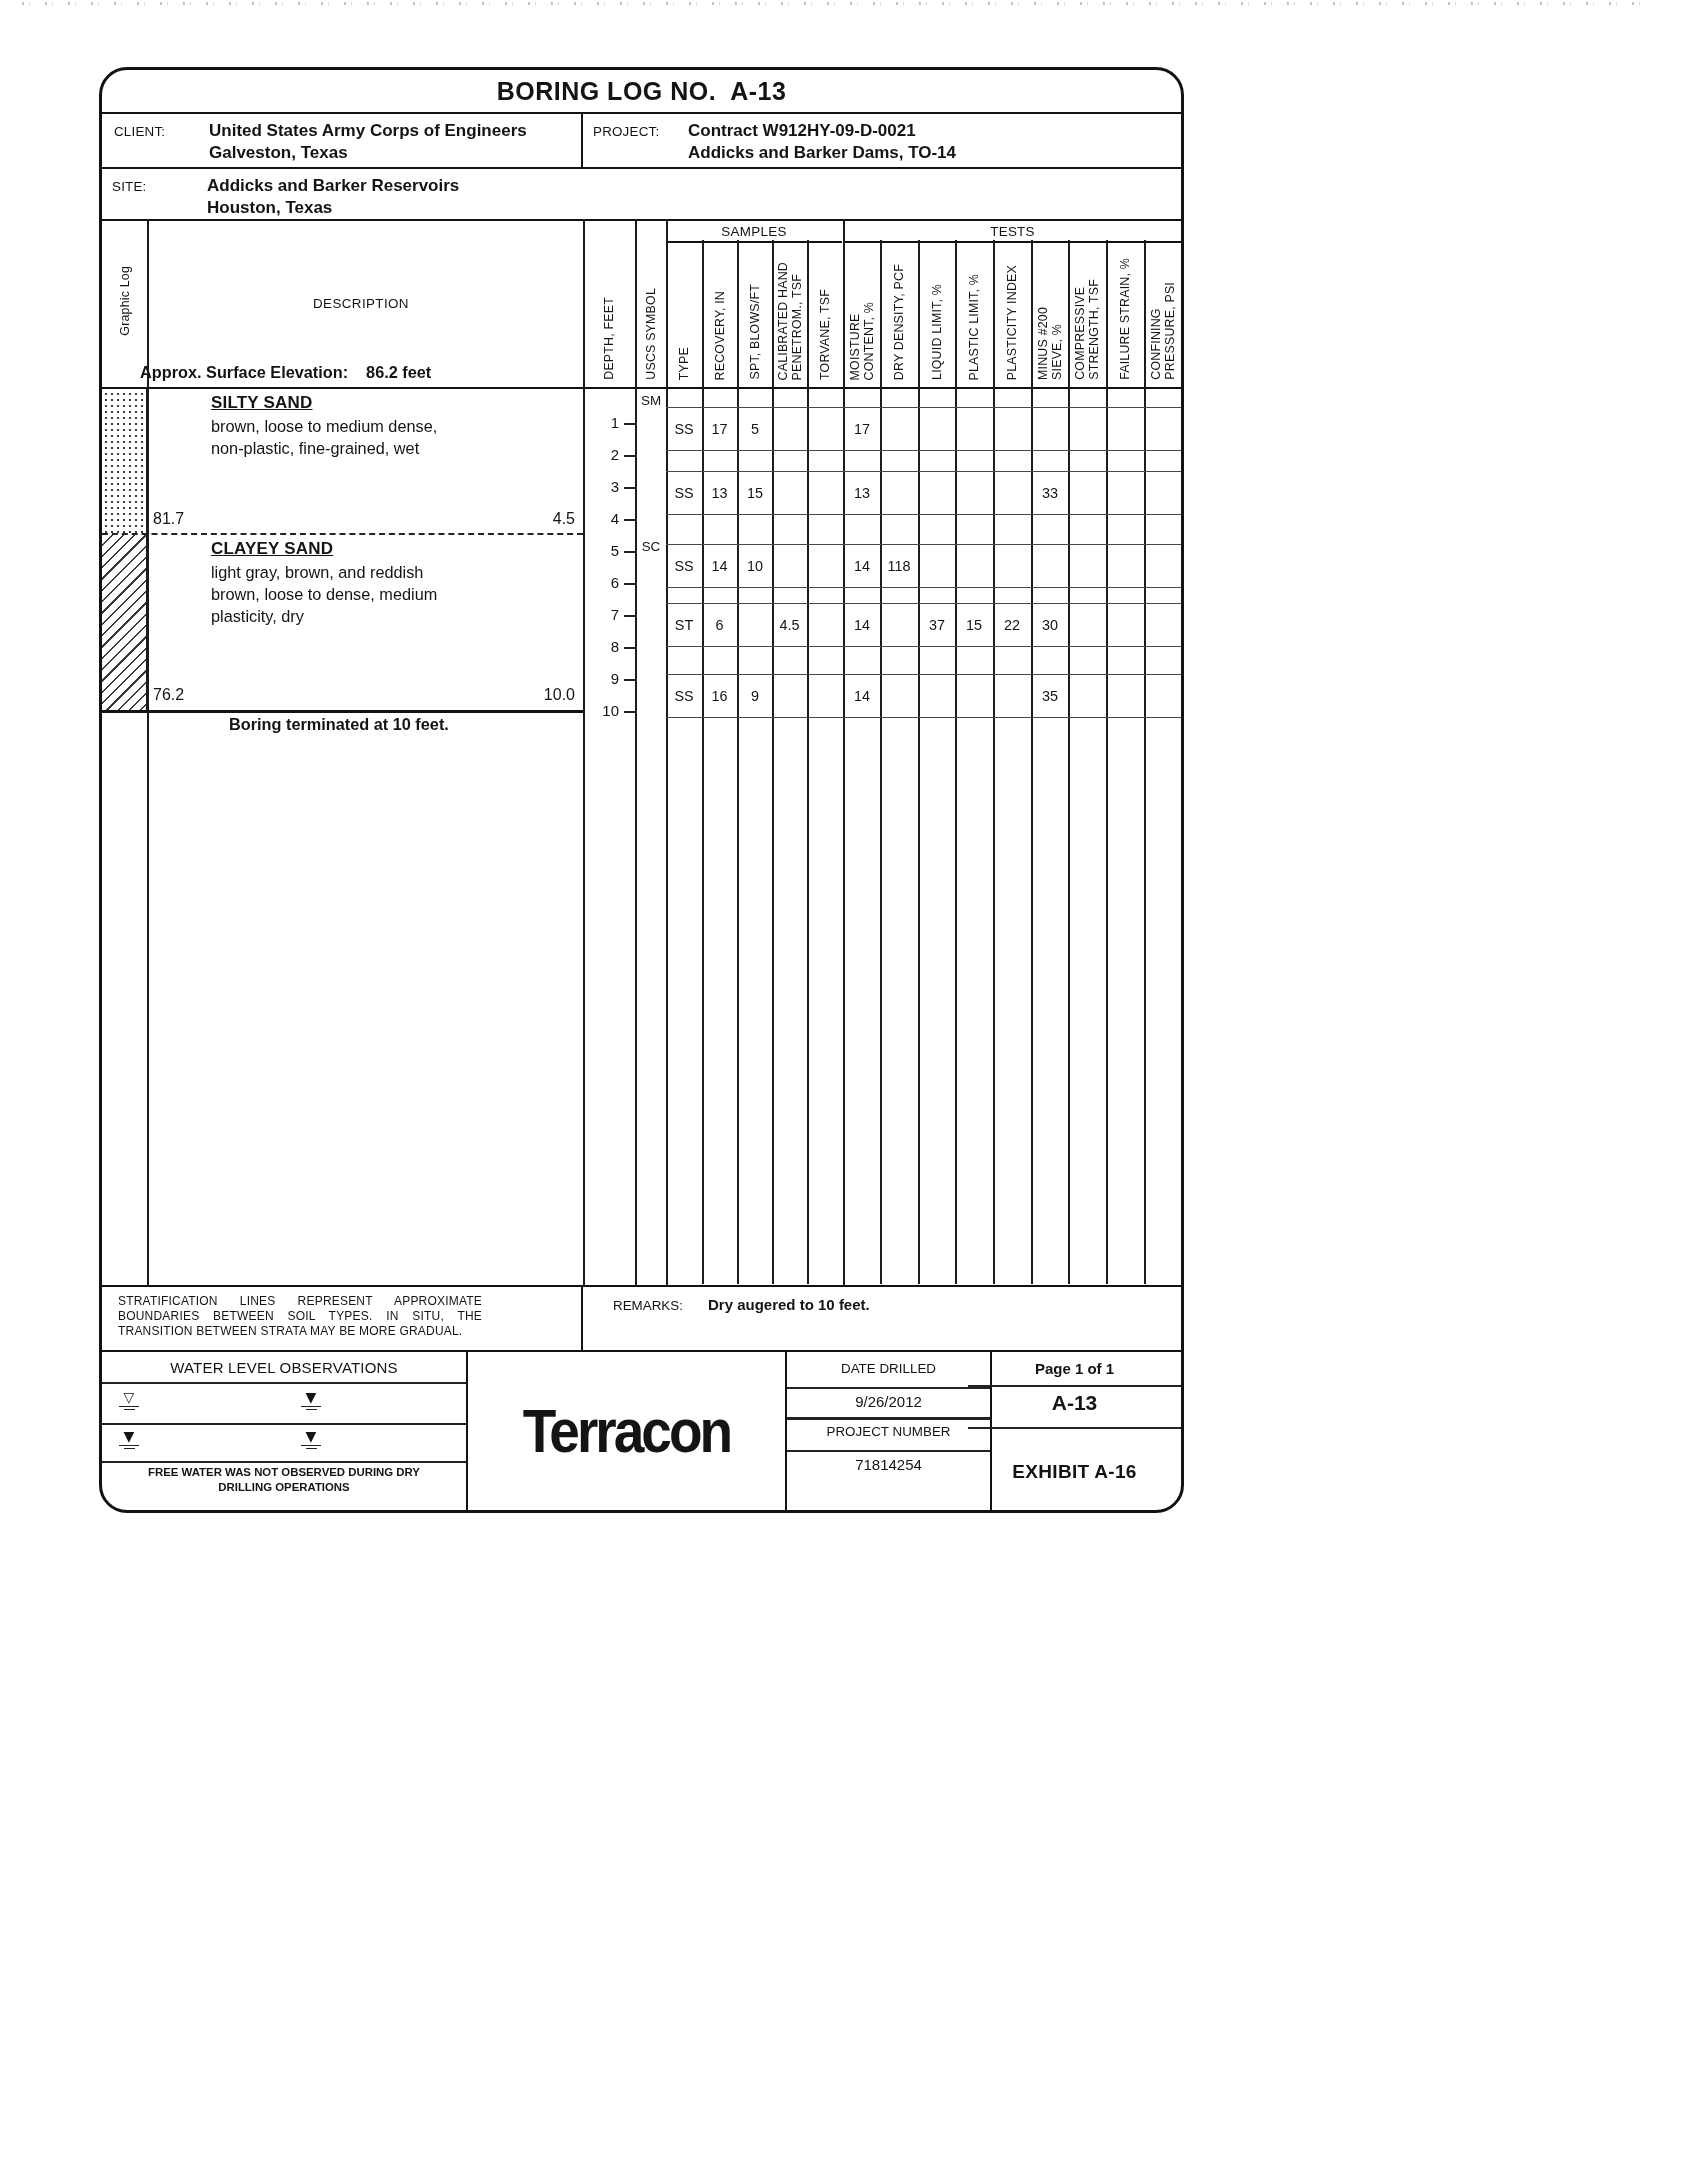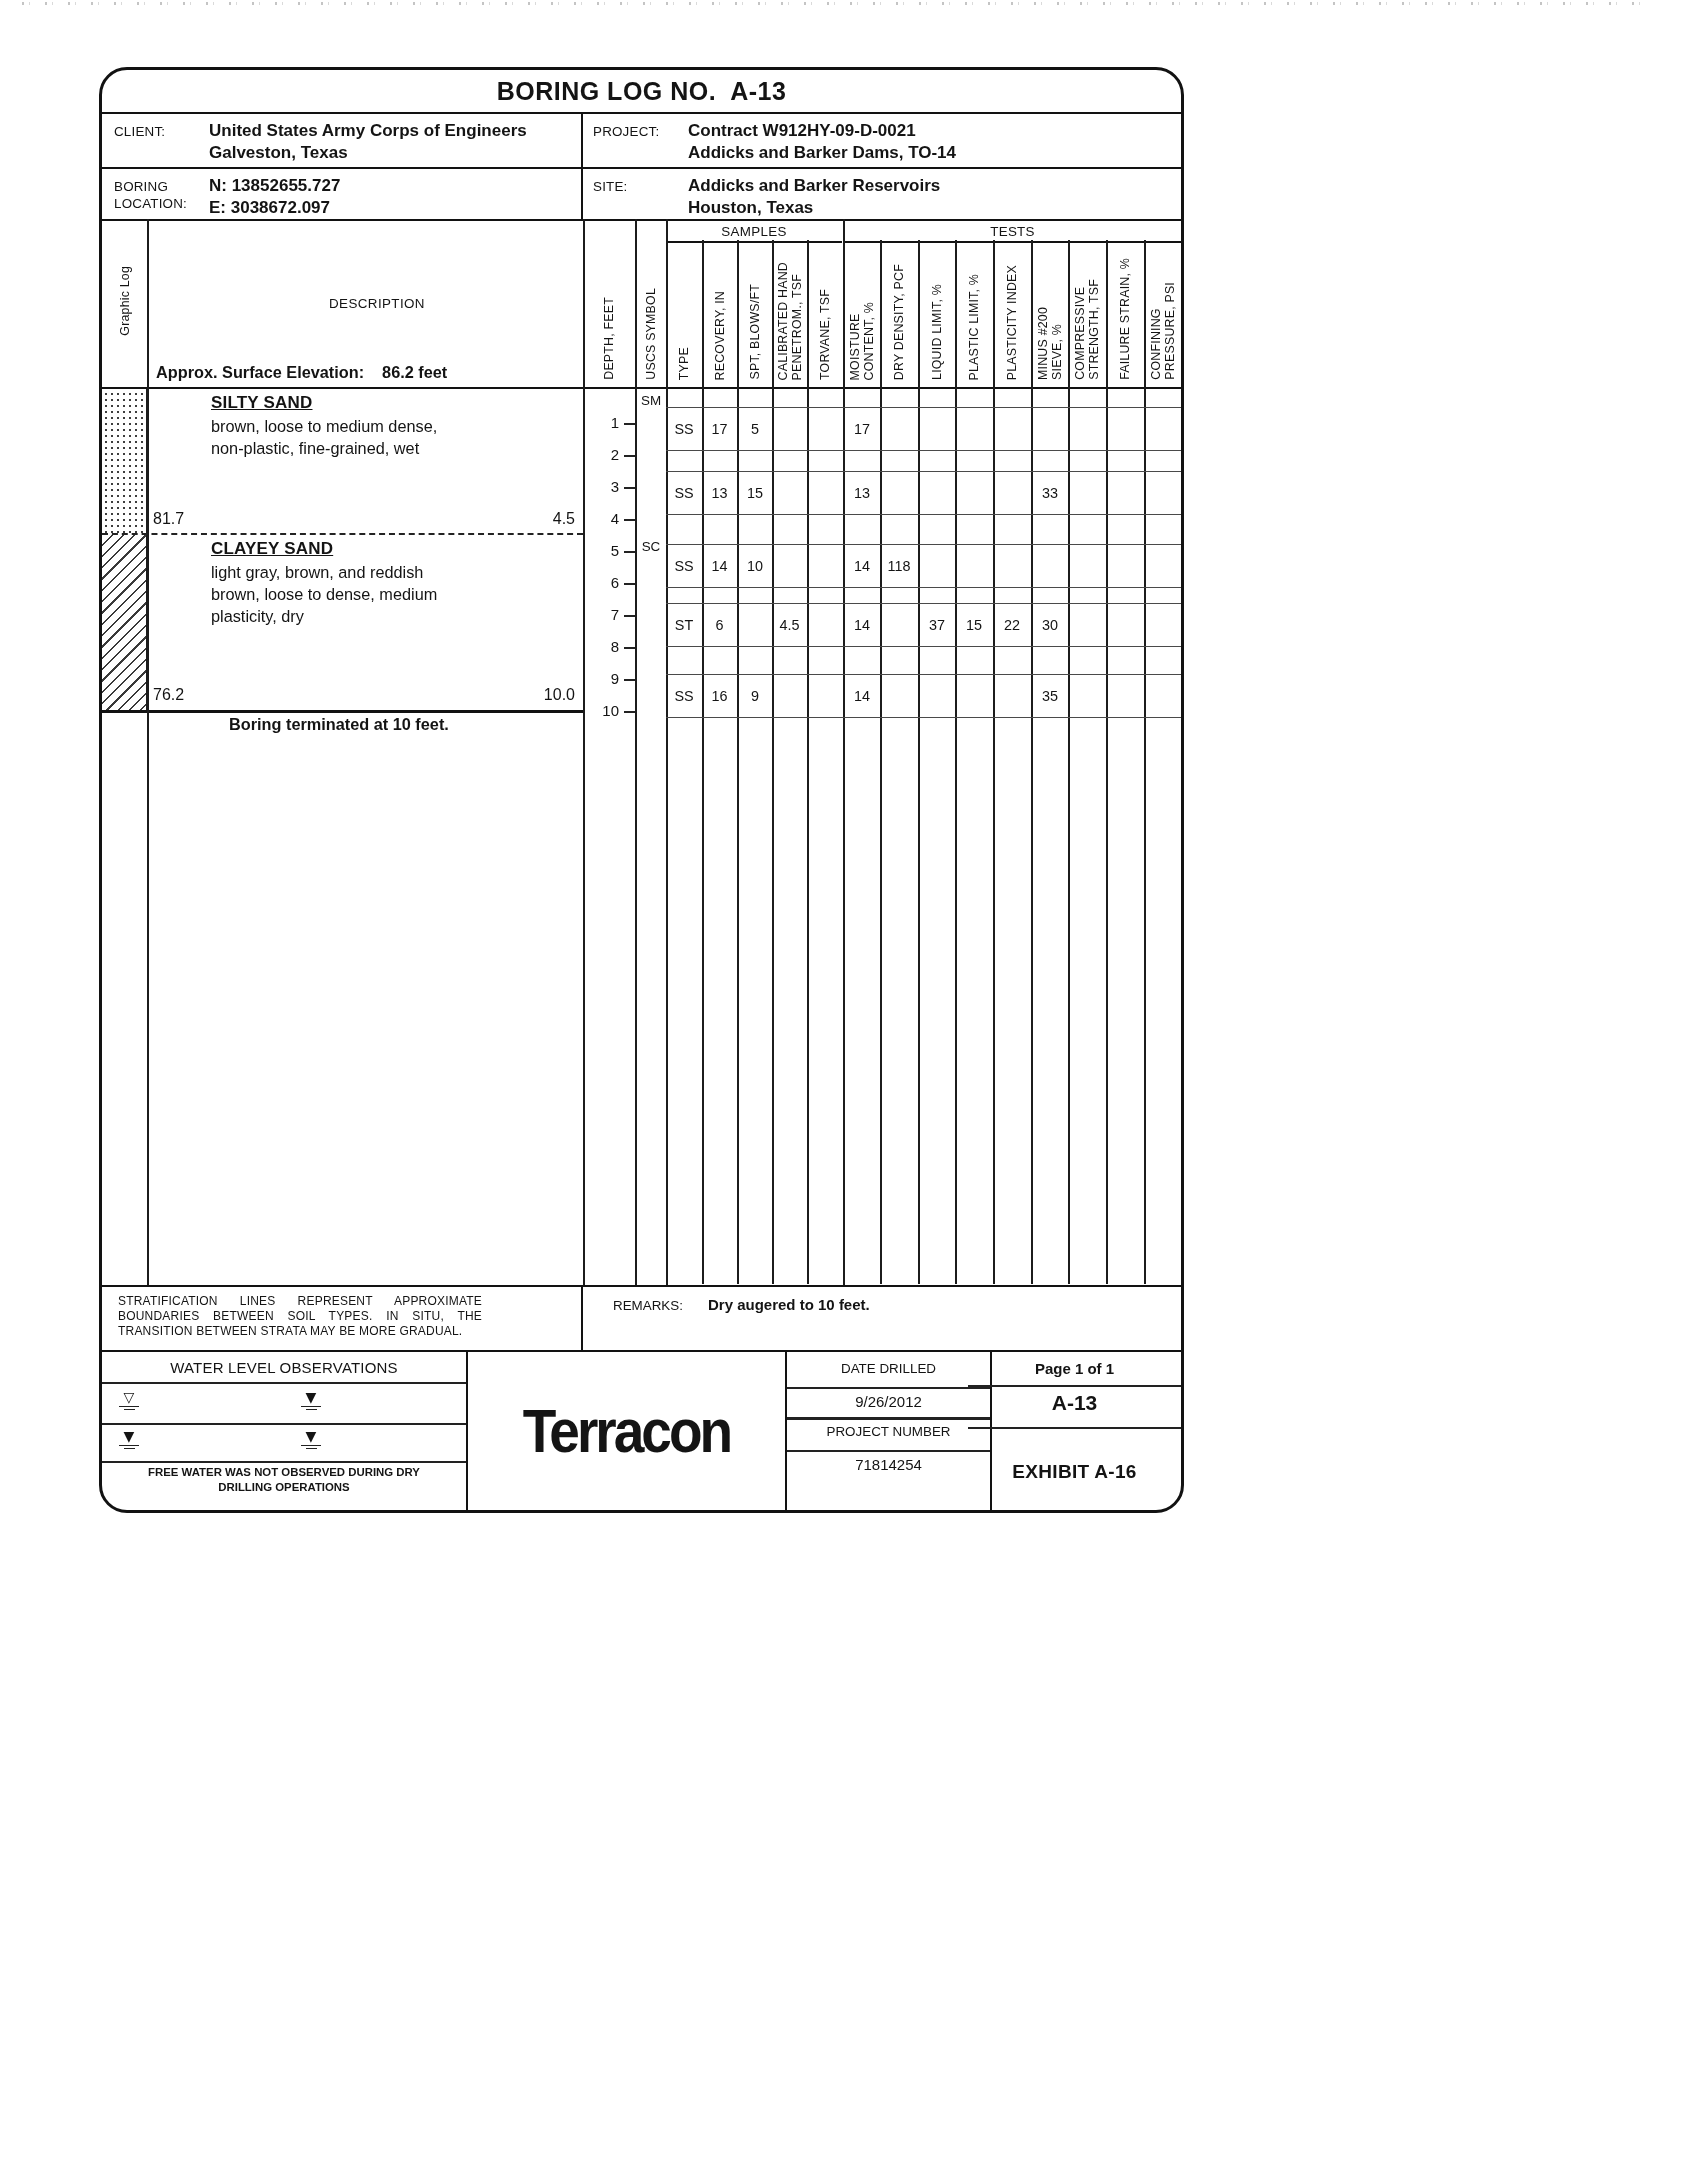--- a/index.html
+++ b/index.html
@@ -19,21 +19,21 @@
   .flabel{font-size:13.4px;width:95px;flex:none;padding-top:3px;letter-spacing:0.2px;white-space:pre-line;line-height:17px}
   .fvals{font-size:17px;font-weight:bold;line-height:22px}
   
   .thead{position:absolute;top:149px;left:0;right:0;height:170px;border-top:2.5px solid #121212;border-bottom:2.5px solid #121212}
   .grp{position:absolute;top:0;height:22px;border-bottom:2px solid #121212;display:flex;align-items:center;justify-content:center;font-size:13.4px;letter-spacing:0.3px}
   #grp-samples{left:564px;width:176px}
   #grp-tests{left:741px;width:339px}
   .rot{position:absolute;display:flex;flex-direction:column;align-items:center;justify-content:flex-end;padding-bottom:6px;overflow:hidden}
   .rot span{writing-mode:vertical-rl;transform:rotate(180deg);font-size:12.4px;line-height:14px;white-space:pre-line;letter-spacing:0.2px}
   .grot{left:0;top:0;width:45px;height:100%;justify-content:center}
-  .deschdr{position:absolute;left:44px;width:462px;top:0;height:100%}
+  .deschdr{position:absolute;left:28px;width:462px;top:0;height:100%}
   .dtitle{position:absolute;top:75px;left:0;right:0;text-align:center;font-size:13.4px;letter-spacing:0.4px}
   .delev{position:absolute;left:10px;bottom:5px;font-size:16.3px;font-weight:bold;display:flex;gap:18px}
   
   .vline{position:absolute;width:1.5px;background:#1c1c1c}
   .pat-dots{background-image:radial-gradient(#3d3d3d 1px,transparent 1.1px);background-size:6px 6px;background-position:1px 2px;border-right:1.5px solid #1c1c1c}
   .pat-hatch{background-image:repeating-linear-gradient(135deg,transparent 0 6.4px,#3a3a3a 6.4px 8px);border-right:1.5px solid #1c1c1c}
   .dashline{border-top:2.5px dashed #232323;height:0}
   .solidline{height:2.5px;background:#121212}
   .lname{font-size:17px;font-weight:bold;text-decoration:underline;margin-bottom:2px;letter-spacing:0.2px}
   .ltext{font-size:16.3px;line-height:22px;white-space:pre-line}
@@ -94,28 +94,20 @@
       <div class="cellR">
         <div class="flabel">PROJECT:</div>
         <div class="fvals">
           <div>Contract W912HY-09-D-0021</div>
           <div>Addicks and Barker Dams, TO-14</div>
         </div>
       </div>
     </div>
 
     <div class="r2">
-      <div class="cellL">
-        <div class="flabel">BORING
-LOCATION:</div>
-        <div class="fvals">
-          <div>N: 13852655.727</div>
-          <div>E: 3038672.097</div>
-        </div>
-      </div>
       <div class="cellR">
         <div class="flabel">SITE:</div>
         <div class="fvals">
           <div>Addicks and Barker Reservoirs</div>
           <div>Houston, Texas</div>
         </div>
       </div>
     </div>
 
     <div class="thead">

